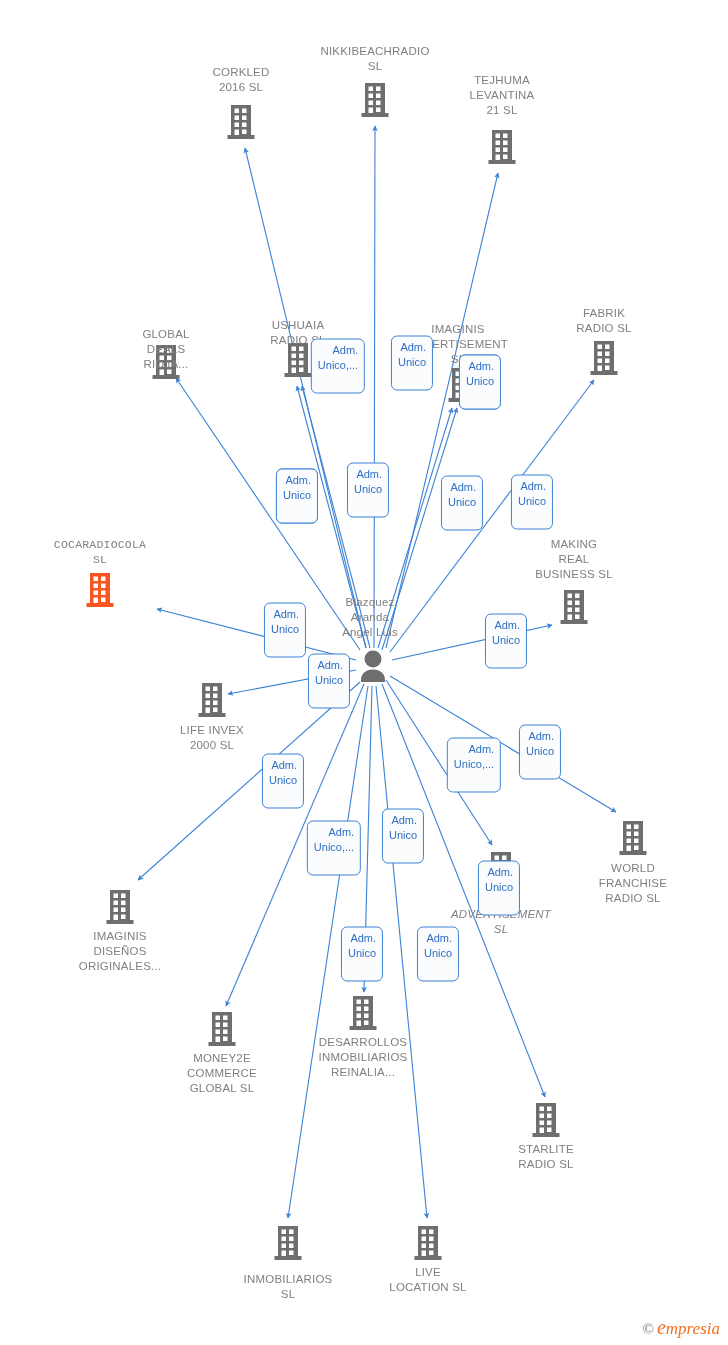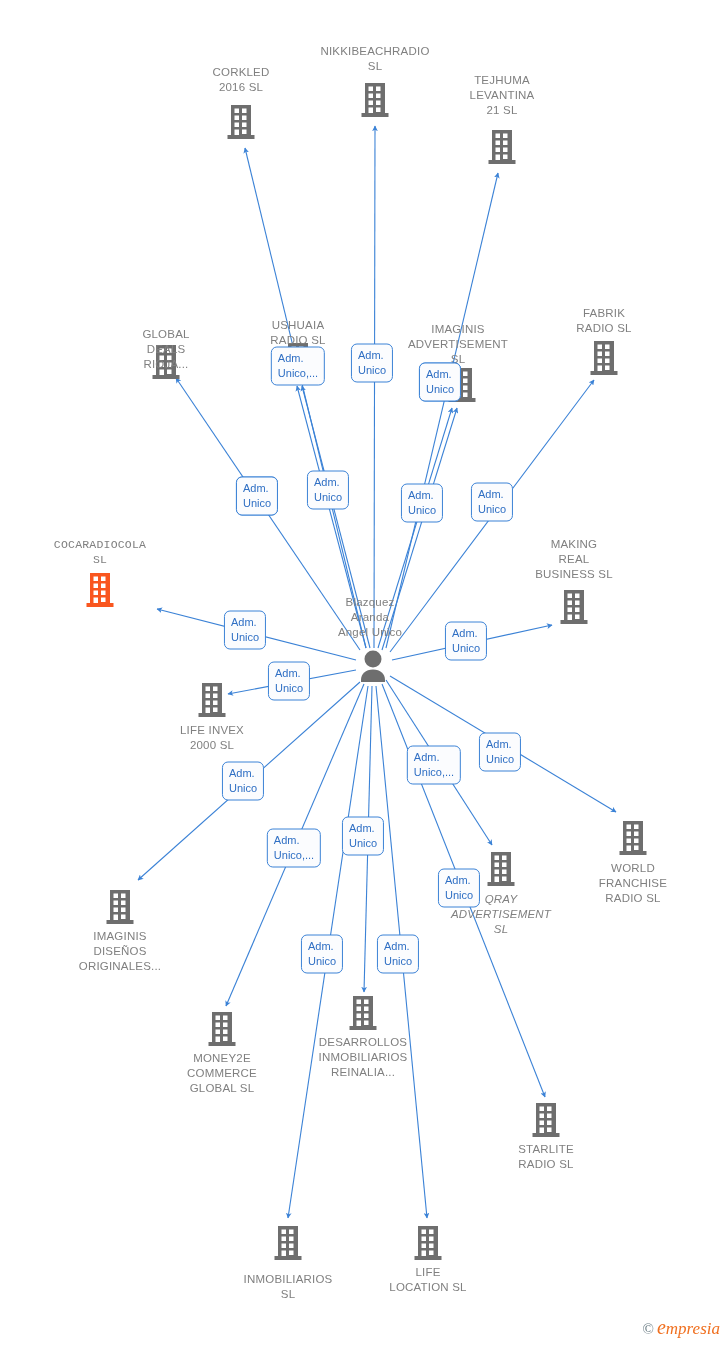--- a/index.html
+++ b/index.html
@@ -44,25 +44,26 @@
   .node-label.below {  }
   .edge-label {
     position: absolute;
     transform: translate(-50%, -50%);
     background: #fbfcfe;
     border: 1.2px solid #3b82d6;
     border-radius: 6px;
     color: #2f6fc4;
     font-size: 11px;
     line-height: 15px;
-    text-align: left;
-    padding: 3px 6px 4px 6px;
+    text-align: right;
+    padding: 3px 6px 20px 6px;
     white-space: pre-line;
     font-family: "Liberation Sans", sans-serif;
     box-sizing: border-box;
+    margin-left: 40px;
   }
   .watermark {
     position: absolute;
     right: 8px;
     bottom: 6px;
     font-size: 15px;
     color: #6d7f87;
     font-family: "Liberation Serif", serif;
     display: flex;
     align-items: baseline;
@@ -397,31 +398,31 @@
           <rect x="1.5" y="31" width="27" height="4" fill="#6e6e6e"></rect>
           <rect x="8.5" y="4.5" width="4.5" height="4.5" fill="#fff"></rect>
           <rect x="16" y="4.5" width="4.5" height="4.5" fill="#fff"></rect>
           <rect x="8.5" y="11.5" width="4.5" height="4.5" fill="#fff"></rect>
           <rect x="16" y="11.5" width="4.5" height="4.5" fill="#fff"></rect>
           <rect x="8.5" y="18.5" width="4.5" height="4.5" fill="#fff"></rect>
           <rect x="16" y="18.5" width="4.5" height="4.5" fill="#fff"></rect>
           <rect x="8.5" y="25.5" width="4.5" height="5.5" fill="#fff"></rect>
           <rect x="16" y="25.5" width="4.5" height="4.5" fill="#fff"></rect>
         </svg></span>
-      <div class="node-label below" style="left: 428px; top: 1265px; width: 150px; margin-left: 0px;">LIFE
+      <div class="node-label below" style="left: 428px; top: 1265px; width: 150px; margin-left: 0px;">LIVE
 LOCATION SL</div>
     </div>
     <div class="node">
       <span class="node-icon" style="left: 373px; top: 667px;"><svg width="34" height="38" viewBox="0 0 34 38" xmlns="http://www.w3.org/2000/svg">
           <circle cx="17" cy="11" r="8.5" fill="#6e6e6e"></circle>
           <path d="M17 21.5c-7.4 0-12 4.6-12 10.4V34h24v-2.1c0-5.8-4.6-10.4-12-10.4z" fill="#6e6e6e"></path>
         </svg></span>
       <div class="node-label above" style="left: 370px; top: 595px; width: 150px;">Blazquez
 Aranda
-Angel Unico</div>
+Angel Luis</div>
     </div>
   </div>
 <div id="edge-label-layer">
     <div class="edge-label" style="left: 257px; top: 496px;">Adm.
 Unico</div>
     <div class="edge-label" style="left: 257px; top: 496px;">Adm.
 Unico</div>
     <div class="edge-label" style="left: 298px; top: 366px;">Adm.
 Unico,...</div>
     <div class="edge-label" style="left: 328px; top: 490px;">Adm.

